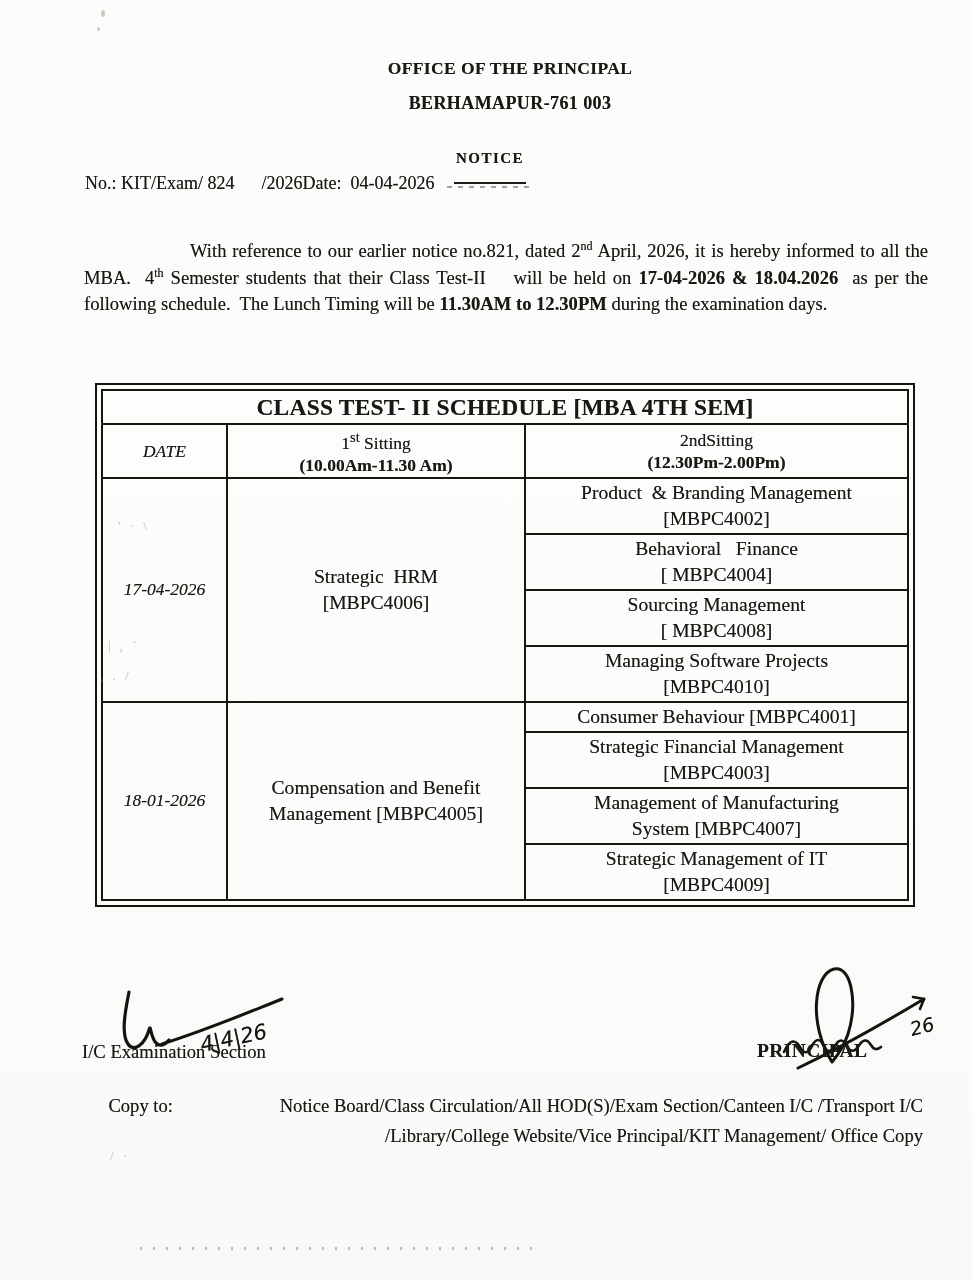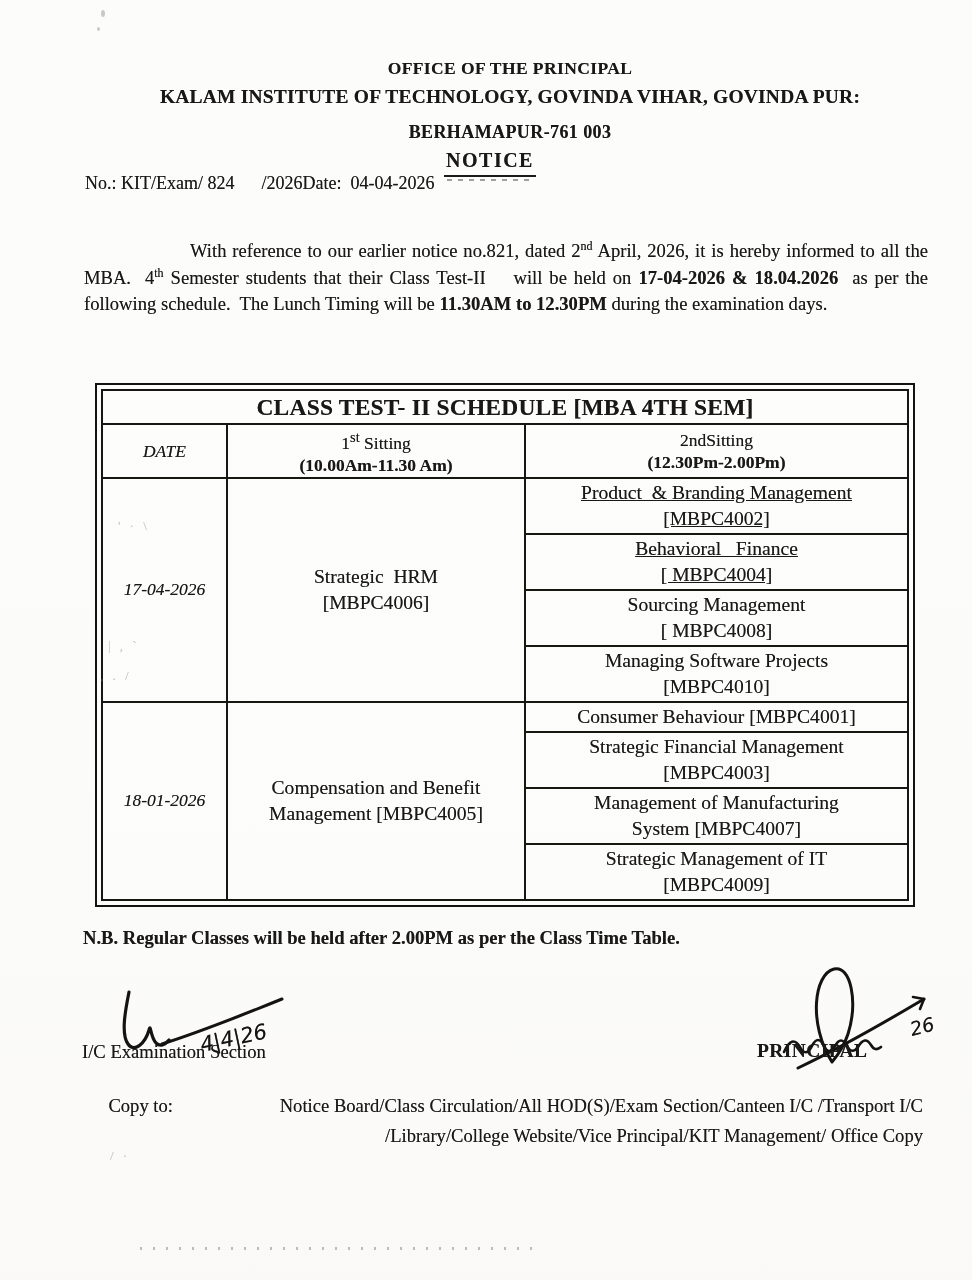--- a/index.html
+++ b/index.html
@@ -10,41 +10,41 @@
     color:#191815;overflow:hidden;
     text-shadow:0 0 .4px rgba(20,18,15,.55);
   }
   .abs{position:absolute;}
   
   .head-block{top:58px;left:0;width:972px;text-align:center;padding-left:48px;box-sizing:border-box;}
   .office-line{font-weight:bold;font-size:17.5px;letter-spacing:.4px;}
   .institute-line{font-weight:bold;font-size:19.5px;margin-top:7px;letter-spacing:.2px;}
   .city-line{font-weight:bold;font-size:18px;margin-top:14px;letter-spacing:.4px;}
   .notice-wrap{top:149px;left:0;width:980px;text-align:center;}
-  .notice-label{display:inline-block;font-weight:bold;font-size:20px;letter-spacing:1.5px;
-    border-bottom:2px solid #1c1b18;padding:0 2px 3px;}
+  .notice-label{display:inline-block;font-weight:bold;font-size:15px;letter-spacing:1.5px;
+    border-bottom:2px solid #1c1b18;padding:0 2px 15px;}
   .notice-dashes{width:86px;height:2px;margin:2px auto 0;
     background:repeating-linear-gradient(90deg,#555 0 5px,transparent 5px 11px);opacity:.55;}
   .ref-row{top:173px;left:85px;width:822px;display:flex;font-size:18px;}
   
   .intro{top:238px;left:84px;width:844px;font-size:18.6px;line-height:26.6px;
     text-align:justify;text-indent:106px;}
   .intro sup{font-size:12px;line-height:0;}
   .b{font-weight:bold;}
   
   .tbl-wrap{top:383px;left:95px;width:820px;border:2.5px solid #14130f;padding:4px;box-sizing:border-box;background:rgba(255,255,255,.35);}
   table.sched{border-collapse:collapse;width:100%;table-layout:fixed;}
   table.sched td{border:2px solid #181611;text-align:center;vertical-align:middle;
     padding:1px 4px;box-sizing:border-box;}
   .t-title{font-weight:bold;font-size:23.5px;height:34px;letter-spacing:.2px;}
   .t-head{font-size:17.5px;height:42px;line-height:22px;}
   .t-head .time{font-weight:bold;}
   .date-cell{font-style:italic;font-size:17.5px;}
   .subj{font-size:19.6px;line-height:26px;white-space:pre-line;}
-  .r56{height:55px;} .r57{height:56px;text-decoration:underline;} .r49{height:48px;margin-top:44px;} .r28{height:28px;}
+  .r56{height:55px;} .r57{height:56px;} .r49{height:48px;margin-top:44px;} .r28{height:28px;}
   .r55{height:54px;} .r47{height:46px;}
   
   .nb{top:927px;left:83px;width:860px;font-weight:bold;font-size:18.6px;}
   .sig{stroke:#14130f;fill:none;stroke-linecap:round;}
   .sig-text{font-family:"DejaVu Sans",sans-serif;font-style:italic;fill:#14130f;}
   .role-left{top:1041px;left:82px;font-size:18.6px;}
   .role-right{top:1040px;left:757px;font-size:19.5px;font-weight:bold;letter-spacing:.4px;}
   .copy-block{top:1091px;left:94px;width:846px;display:flex;font-size:18.6px;line-height:30px;text-align:right;}
   .copy-label{flex:0 0 79px;}
   .copy-text{width:750px;}
@@ -54,21 +54,20 @@
   .speck{background:#8d8c88;border-radius:50%;opacity:.45;}
   .smudge{color:#8f8d88;opacity:.4;font-size:13px;letter-spacing:3px;}
 </style>
 </head>
 <body>
 
 <div class="page">
 
   <div class="abs head-block">
     <div class="office-line">OFFICE OF THE PRINCIPAL</div>
-    <div class="institute-line">KALAM INSTITUTE OF TECHNOLOGY, GOVINDA VIHAR, GOVINDA PUR:</div>
     <div class="city-line">BERHAMAPUR-761 003</div>
   </div>
 
   <div class="abs notice-wrap">
     <span class="notice-label">NOTICE</span>
     <div class="notice-dashes"></div>
   </div>
 
   <div class="abs ref-row">
     <span>No.: KIT/Exam/ 824&nbsp;&nbsp;&nbsp;&nbsp;&nbsp;&nbsp;/2026</span>
@@ -133,21 +132,20 @@
 System [MBPC4007]</td>
       </tr>
       <tr>
         <td class="subj r47">Strategic Management of IT
 [MBPC4009]</td>
       </tr>
     </tbody>
       </table>
   </div>
 
-  <div class="abs nb">N.B. Regular Classes will be held after 2.00PM as per the Class Time Table.</div>
 
   <svg class="abs" style="top:986px;left:110px;" width="215" height="82" viewBox="0 0 215 82">
     <path class="sig" d="M19,6 C15,26 11,48 18,58 C24,67 35,58 39,44 C41,37 40,50 46,57 C50,61 55,59 59,54" stroke-width="3.2"></path>
     <path class="sig" d="M52,58 C90,46 140,26 172,13" stroke-width="3"></path>
     <text class="sig-text" x="92" y="66" font-size="21" transform="rotate(-12 92 66)">4|4|26</text>
   </svg>
   <div class="abs role-left">I/C Examination Section</div>
 
   <svg class="abs" style="top:962px;left:772px;" width="178" height="114" viewBox="0 0 178 114">
     <path class="sig" d="M60,100 C36,62 42,12 62,7 C79,3 86,40 76,72 C72,84 66,93 60,100" stroke-width="3"></path>

